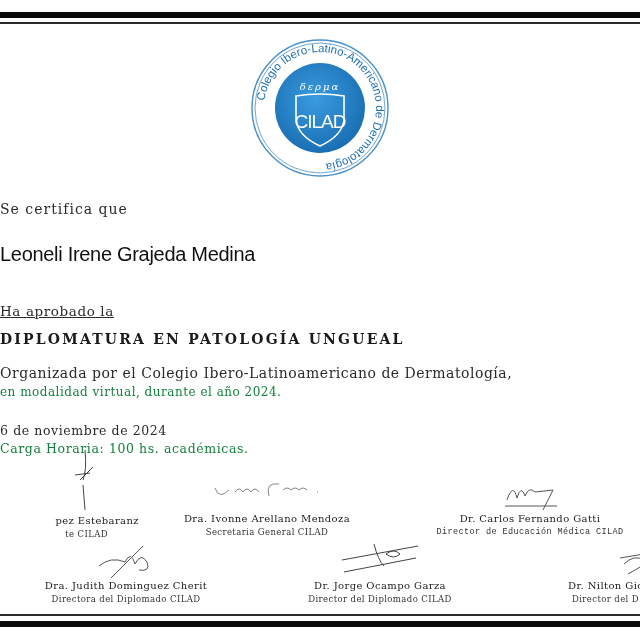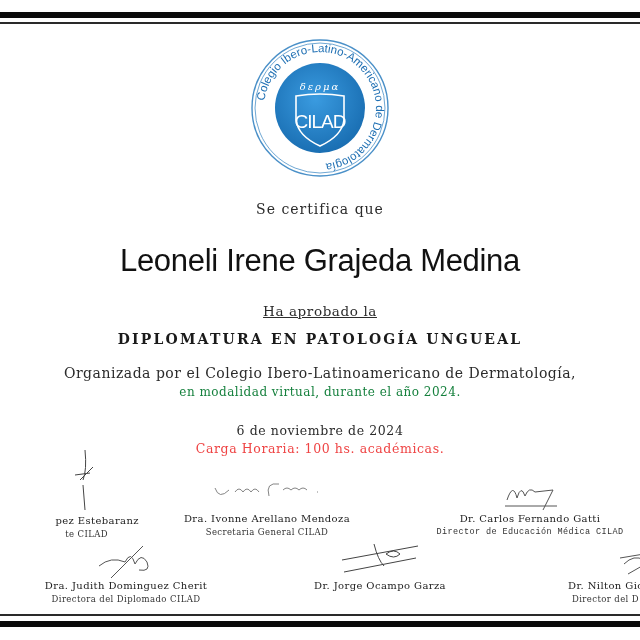--- a/index.html
+++ b/index.html
@@ -1,29 +1,29 @@
 <!DOCTYPE html>
 <html><head>
 <meta charset="utf-8">
 <style>
   html, body { margin:0; padding:0; }
   body { width:640px; height:640px; background:#ffffff; position:relative; overflow:hidden;
          font-family:"DejaVu Serif", serif; color:#1f1f1f; }
   .bar-thick { position:absolute; left:0; width:640px; height:6px; background:#0a0a0a; }
   .bar-thin  { position:absolute; left:0; width:640px; height:2px; background:#2a2a2a; }
   .logo { position:absolute; left:250px; top:38px; width:140px; height:140px; }
-  .center-line { position:absolute; left:0; width:640px; text-align:center; white-space:nowrap; }
+  .center-line { position:absolute; left:0; width:640px; white-space:nowrap; }
   .certifica { top:201px; font-size:14px; letter-spacing:1px; color:#2b2b2b; }
-  .name { top:243px; font-family:"Liberation Sans", sans-serif; font-size:31px; color:#111; letter-spacing:-0.3px; }
+  .name { top:243px; font-family:"Liberation Sans", sans-serif; font-size:20px; color:#111; letter-spacing:-0.3px; }
   .aprobado { top:303px; font-size:13.5px; letter-spacing:0.6px; color:#2b2b2b;text-decoration:underline; }
   .course { top:331px; font-size:14px; font-weight:bold; letter-spacing:2.2px; color:#1a1a1a; }
   .org1 { top:365px; font-size:14px; letter-spacing:0.5px; color:#2b2b2b; }
   .org2 { top:385px; font-size:12px; letter-spacing:0.5px; color:#15803d; }
   .date { top:423px; font-size:12.5px; letter-spacing:0.6px; color:#2b2b2b; }
-  .hours { top:441px; font-size:12.5px; letter-spacing:0.6px; color:#ef4444; }
+  .hours { top:441px; font-size:12.5px; letter-spacing:0.6px; color:#15803d; }
   .sig { position:absolute; width:220px; text-align:center; }
   .sig .sig-img { position:absolute; left:50%; transform:translateX(-50%); }
   .sig .sname { position:absolute; left:0; right:0; font-size:10px; letter-spacing:0.4px; color:#222; white-space:nowrap; }
   .sig .stitle { position:absolute; left:0; right:0; font-size:8.5px; letter-spacing:0.4px; color:#333; white-space:nowrap; }
 </style>
 </head>
 <body>
 
 <div class="bar-thick" style="top:12px;"></div>
 <div class="bar-thin" style="top:22px;"></div>
@@ -86,20 +86,21 @@
   </svg>
   <div class="sname" style="top:40px;">Dra. Judith Dominguez Cherit</div>
   <div class="stitle" style="top:54px;">Directora del Diplomado CILAD</div>
 </div>
 
 <div class="sig" style="left:270px; top:540px; height:70px;">
   <svg class="sig-img" width="84" height="36" viewBox="0 0 84 36" style="top:0;">
     <path d="M4,20 L80,6 M6,32 L78,18 M36,4 Q40,20 46,26 M48,14 q8,-6 14,0 q-6,6 -14,0" stroke="#444" stroke-width="1" fill="none"></path>
   </svg>
   <div class="sname" style="top:40px;">Dr. Jorge Ocampo Garza</div>
+  <div class="stitle" style="top:54px;">Director del Diplomado CILAD</div>
 </div>
 
 <div class="sig" style="left:560px; top:540px; height:70px; text-align:left;">
   <svg width="60" height="36" viewBox="0 0 60 36" style="position:absolute; left:54px; top:4px;">
     <path d="M6,14 L30,10 M10,20 Q20,10 30,16 Q34,8 40,14 M14,30 L28,22" stroke="#555" stroke-width="1" fill="none"></path>
   </svg>
   <div class="sname" style="top:40px; text-align:left; padding-left:8px;">Dr. Nilton Gio</div>
   <div class="stitle" style="top:54px; text-align:left; padding-left:12px;">Director del D</div>
 </div>
 

